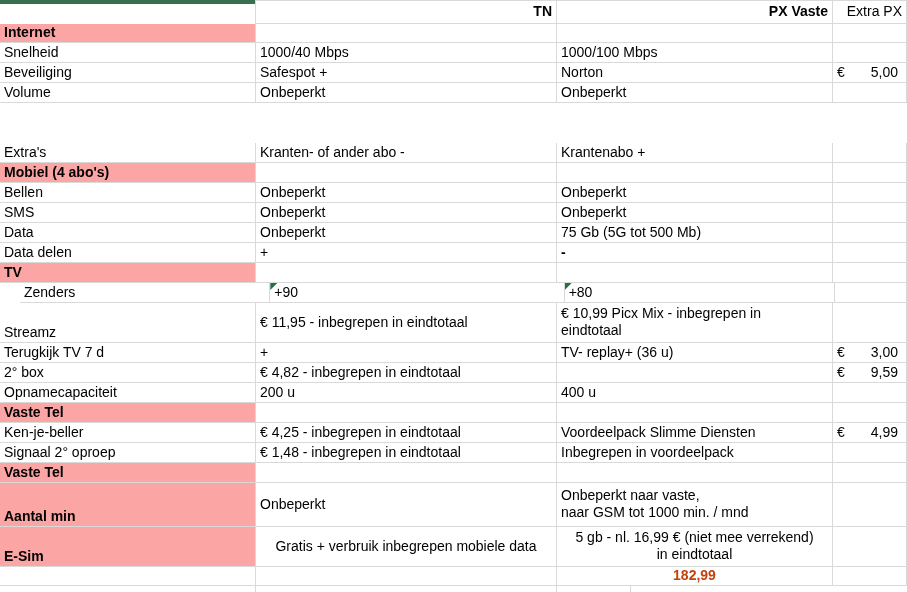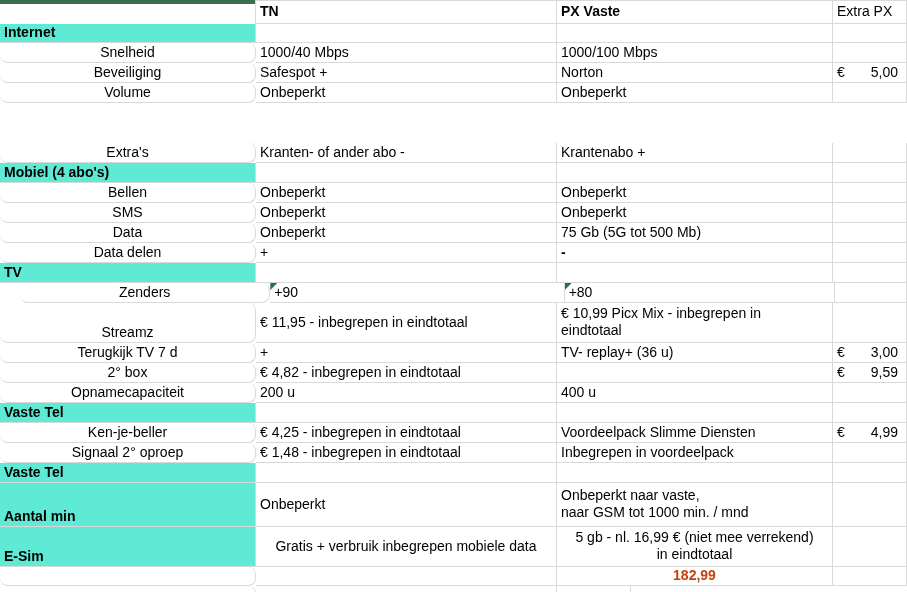--- a/index.html
+++ b/index.html
@@ -7,25 +7,25 @@
   #sheet{position:relative;width:907px;height:592px;overflow:hidden;background:#fff;}
   .row{display:flex;}
   .cell{
     box-sizing:border-box;position:relative;
     border-right:1px solid #d9d9d9;border-bottom:1px solid #d9d9d9;
     padding:0 4px 1px 4px;
     display:flex;align-items:flex-end;justify-content:flex-start;
     overflow:hidden;line-height:17px;white-space:pre-line;
   }
   .c0{width:256px}.c1{width:301px}.c2{width:276px}.c3{width:74px}
-  .hdr{font-weight:bold;justify-content:flex-start;align-items:center;border-top:1px solid #d9d9d9;}
+  .hdr{font-weight:bold;justify-content:flex-end;align-items:center;border-top:1px solid #d9d9d9;}
   .hdr.plain{font-weight:normal;}
   .hdr.c0{border-top:none;border-bottom:none;background:#fff;}
-  .labelcell{justify-content:center;text-align:right;border-radius:8px;}
-  .sectioncell{background:#5eead4;font-weight:bold;justify-content:flex-start;text-align:left;}
+  .labelcell{justify-content:flex-start;text-align:right;}
+  .sectioncell{background:#fca5a5;font-weight:bold;justify-content:flex-start;text-align:left;}
   .center{justify-content:center;text-align:center;}
   .vmid{align-items:center;}
   .bold{font-weight:bold;}
   .red{color:#c2410c;font-weight:bold;}
   .tri::before{
     content:"";position:absolute;left:0;top:0;width:7px;height:7px;
     background:#217346;clip-path:polygon(0 0,100% 0,0 100%);
   }
   .money{justify-content:space-between;}
   .money .cur{text-align:left;}

